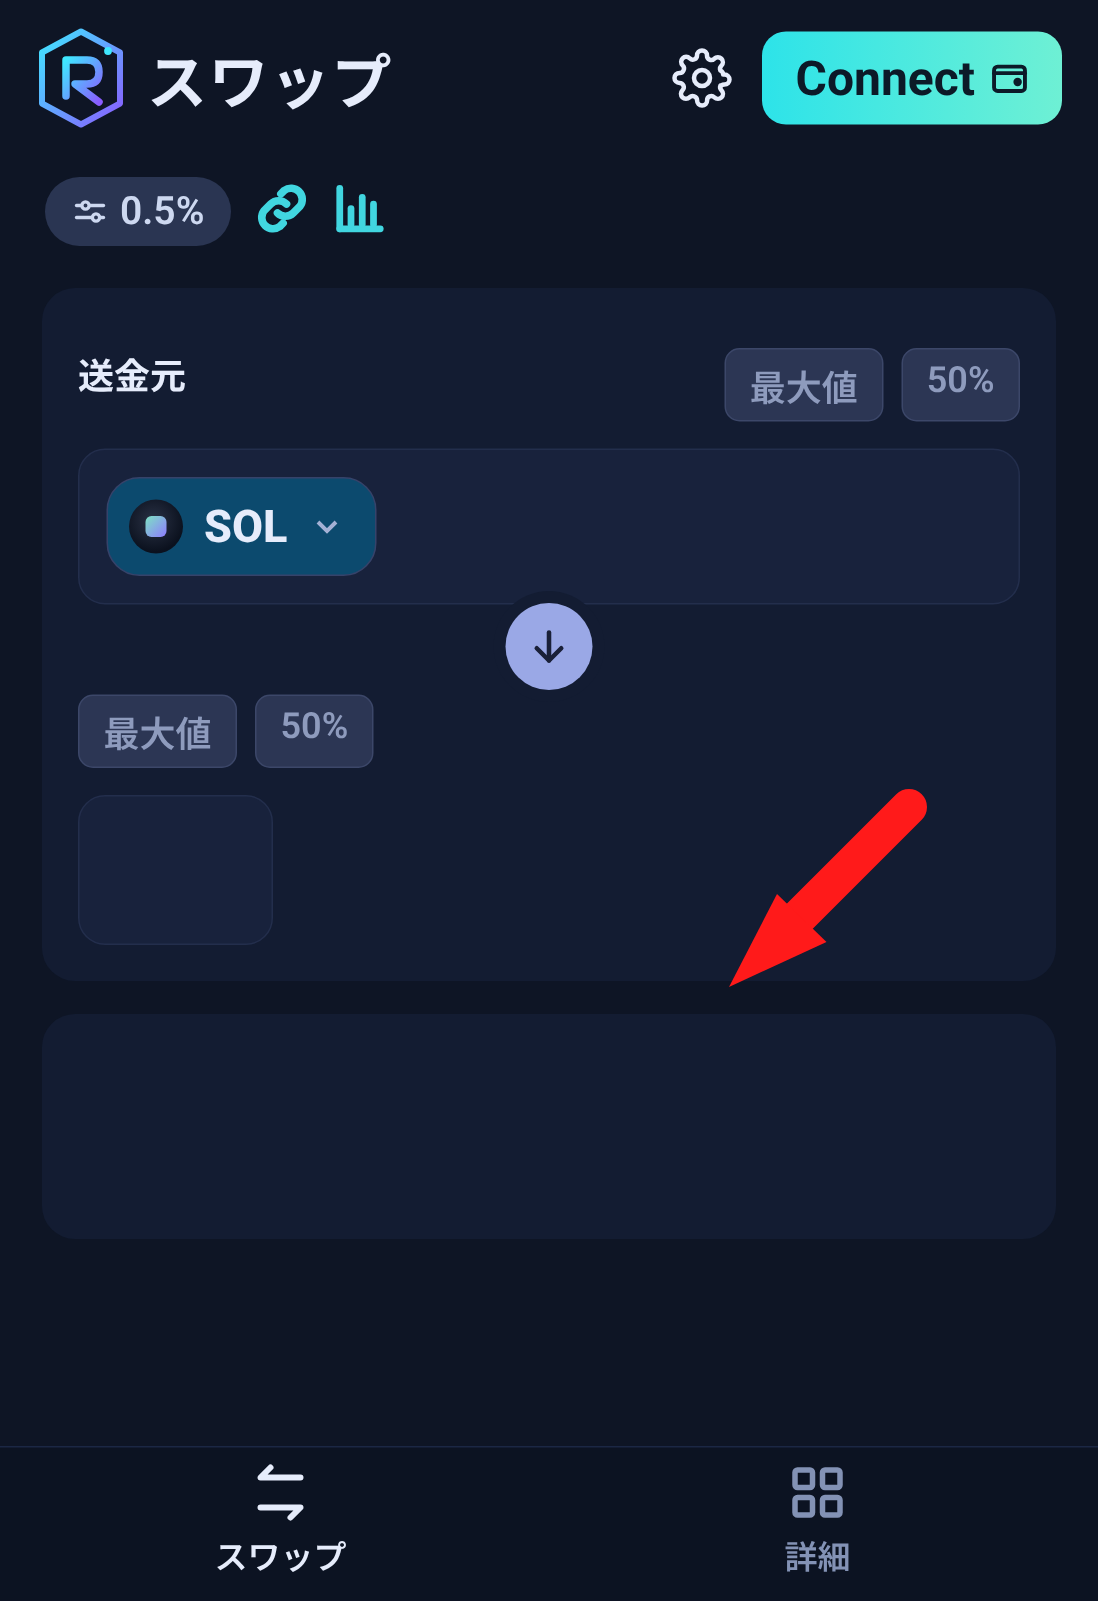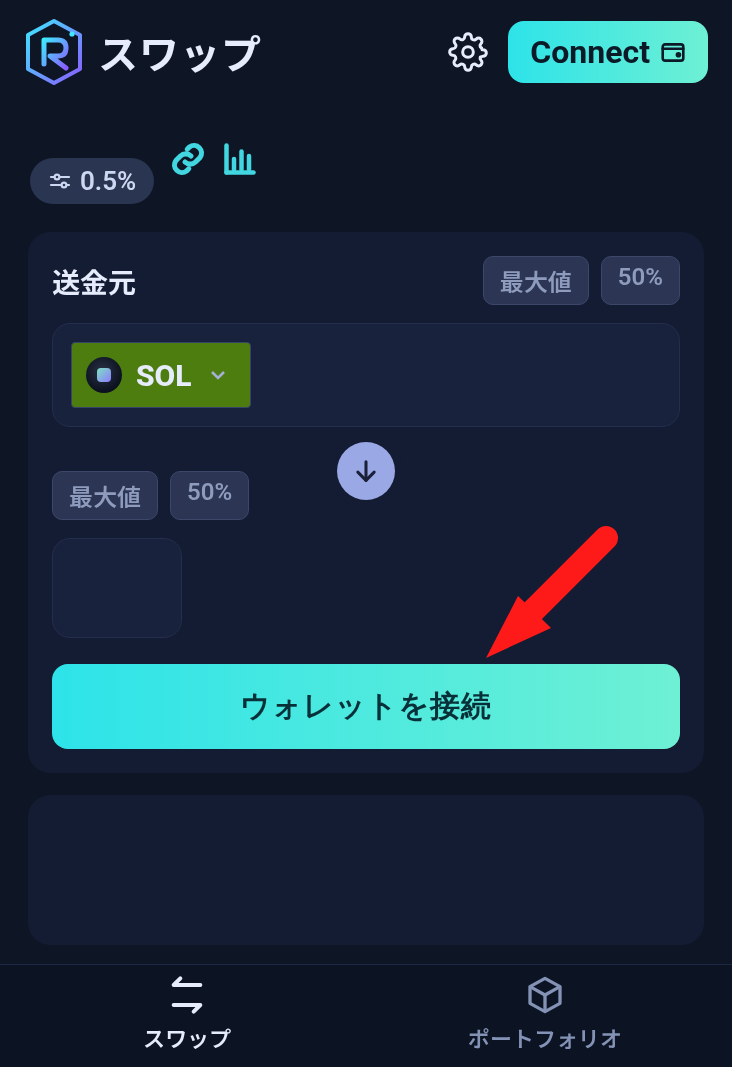--- a/index.html
+++ b/index.html
@@ -52,52 +52,52 @@
   .subheader{
     display:flex;align-items:center;justify-content:space-between;
     padding:24px 30px 10px 30px;
   }
   .buy-btn{display:flex;align-items:center;gap:12px;color:var(--buy);font-size:34px;font-weight:700;}
   .buy-btn svg{width:36px;height:28px;stroke:var(--buy);}
   .sub-right{display:flex;align-items:center;gap:16px;}
   .slippage-chip{
     display:flex;align-items:center;gap:8px;
     background:#2a3552;border-radius:999px;padding:8px 18px;
-    color:#cdd8f0;font-size:26px;font-weight:600;margin-top:40px;
+    color:#cdd8f0;font-size:26px;font-weight:600;
   }
   .slippage-chip svg{width:24px;height:24px;stroke:#cdd8f0;}
   .share-btn svg,.chart-btn svg{width:36px;height:36px;}
   .share-btn{color:var(--link);}
   .chart-btn{color:var(--link);}
   
   .main-area{padding:18px 28px 0 28px;}
   .swap-card{
     background:var(--panel);
     border-radius:22px;
     padding:24px;
     position:relative;
   }
   .panel-row{display:flex;align-items:center;justify-content:space-between;}
-  .panel-label{font-size:28px;font-weight:700;}
-  .amount-chips{display:flex;gap:12px;}
+  .panel-label{font-size:24px;font-weight:700;}
+  .amount-chips{display:flex;gap:12px;margin-top:16px;}
   .amount-chip{
     background:#2c3654;border:1px solid #3c4769;border-radius:10px;
     color:#8e9bbd;font-size:24px;font-weight:600;
     padding:6px 16px;
   }
   .token-box,.token-box-empty{
     margin-top:18px;
     background:var(--panel2b);
     border:1px solid #232e4c;
     border-radius:18px;
     padding:18px;
   }
   .token-select{
     display:inline-flex;align-items:center;gap:14px;
-    background:#4d7c0f;border:1px solid #36436a;border-radius:4px;
+    background:#0c4a6e;border:1px solid #36436a;border-radius:22px;
     padding:14px 20px 14px 14px;
   }
   .token-coin{width:36px;height:36px;border-radius:50%;background:radial-gradient(circle at 45% 40%,#2a3246,#0b111e 70%);position:relative;}
   .token-coin::after{content:"";position:absolute;inset:11px;border-radius:4px;background:linear-gradient(135deg,#7de2c3,#8e7bff);}
   .token-symbol{font-size:30px;font-weight:800;}
   .token-select svg{width:24px;height:24px;stroke:#a4b1d5;stroke-width:2.6;}
   .swap-direction{
     position:absolute;left:50%;transform:translateX(-50%);
     top:210px;
     width:58px;height:58px;border-radius:50%;
@@ -235,40 +235,40 @@
     <div class="to-panel">
       <div class="panel-row">
         <div class="amount-chips">
           <div class="amount-chip">最大値</div>
           <div class="amount-chip">50%</div>
         </div>
       </div>
       <div class="token-box-empty"></div>
     </div>
 
-    <button class="connect-wallet-btn">ウォレットを接続</button>
   </div>
 
   <div class="secondary-card"></div>
 </div>
 
 <svg class="annot-arrow" width="170" height="170" viewBox="0 0 170 170">
   <line x1="150" y1="20" x2="60" y2="110" stroke="#ff1a1a" stroke-width="24" stroke-linecap="round"></line>
   <polygon points="30,140 95,110 62,78" fill="#ff1a1a"></polygon>
 </svg>
 
 <div class="bottom-nav">
   <div class="nav-item active">
     <svg viewBox="0 0 24 24" fill="none" stroke-width="2.4" stroke-linecap="round" stroke-linejoin="round">
       <polyline points="20 6 4 6 8 2"></polyline>
       <polyline points="4 18 20 18 16 22"></polyline>
     </svg>
     <span class="nav-label">スワップ</span>
   </div>
   <div class="nav-item">
-    <svg viewBox="0 0 24 24" fill="none" stroke-width="2" stroke-linejoin="round">
-      <path d="M12 2 L21 7 L21 17 L12 22 L3 17 L3 7 Z"></path>
-      <path d="M3 7 L12 12 L21 7"></path>
-      <line x1="12" y1="12" x2="12" y2="22"></line>
+    <svg viewBox="0 0 24 24" fill="none" stroke-width="2.2">
+      <rect x="3" y="3" width="7" height="7" rx="1"></rect>
+      <rect x="14" y="3" width="7" height="7" rx="1"></rect>
+      <rect x="3" y="14" width="7" height="7" rx="1"></rect>
+      <rect x="14" y="14" width="7" height="7" rx="1"></rect>
     </svg>
-    <span class="nav-label">ポートフォリオ</span>
+    <span class="nav-label">詳細</span>
   </div>
 </div>
 
 </body></html>

